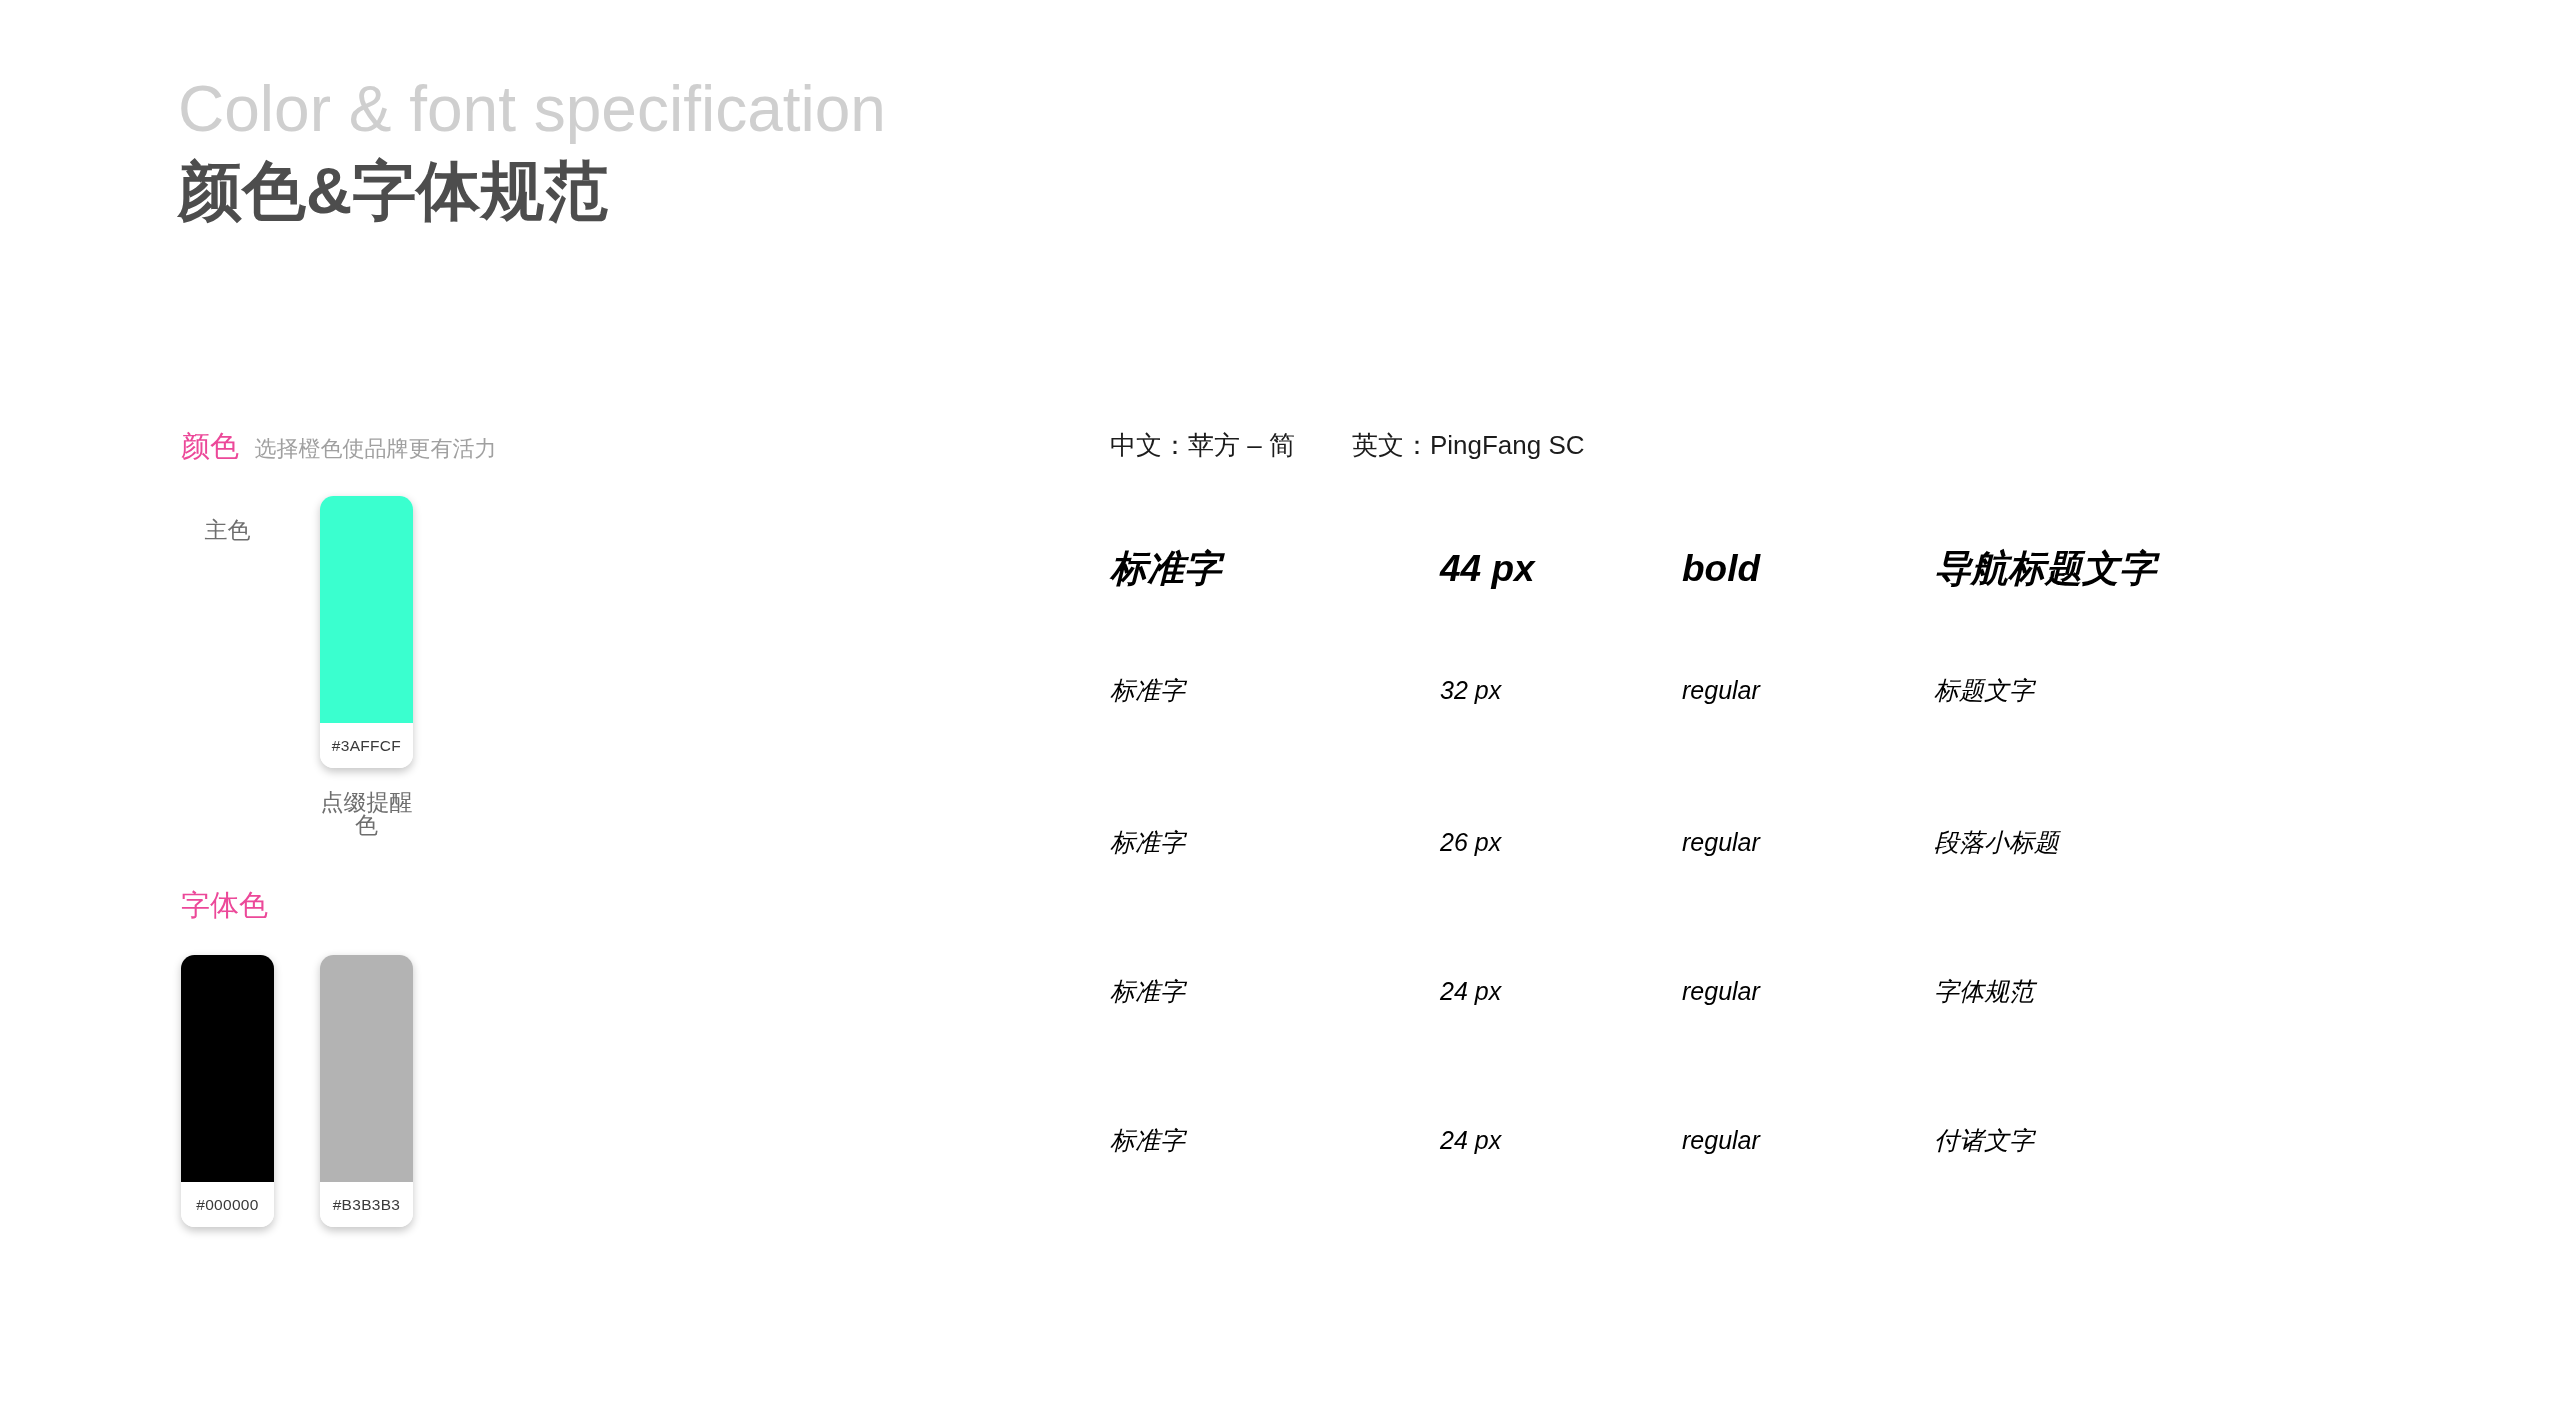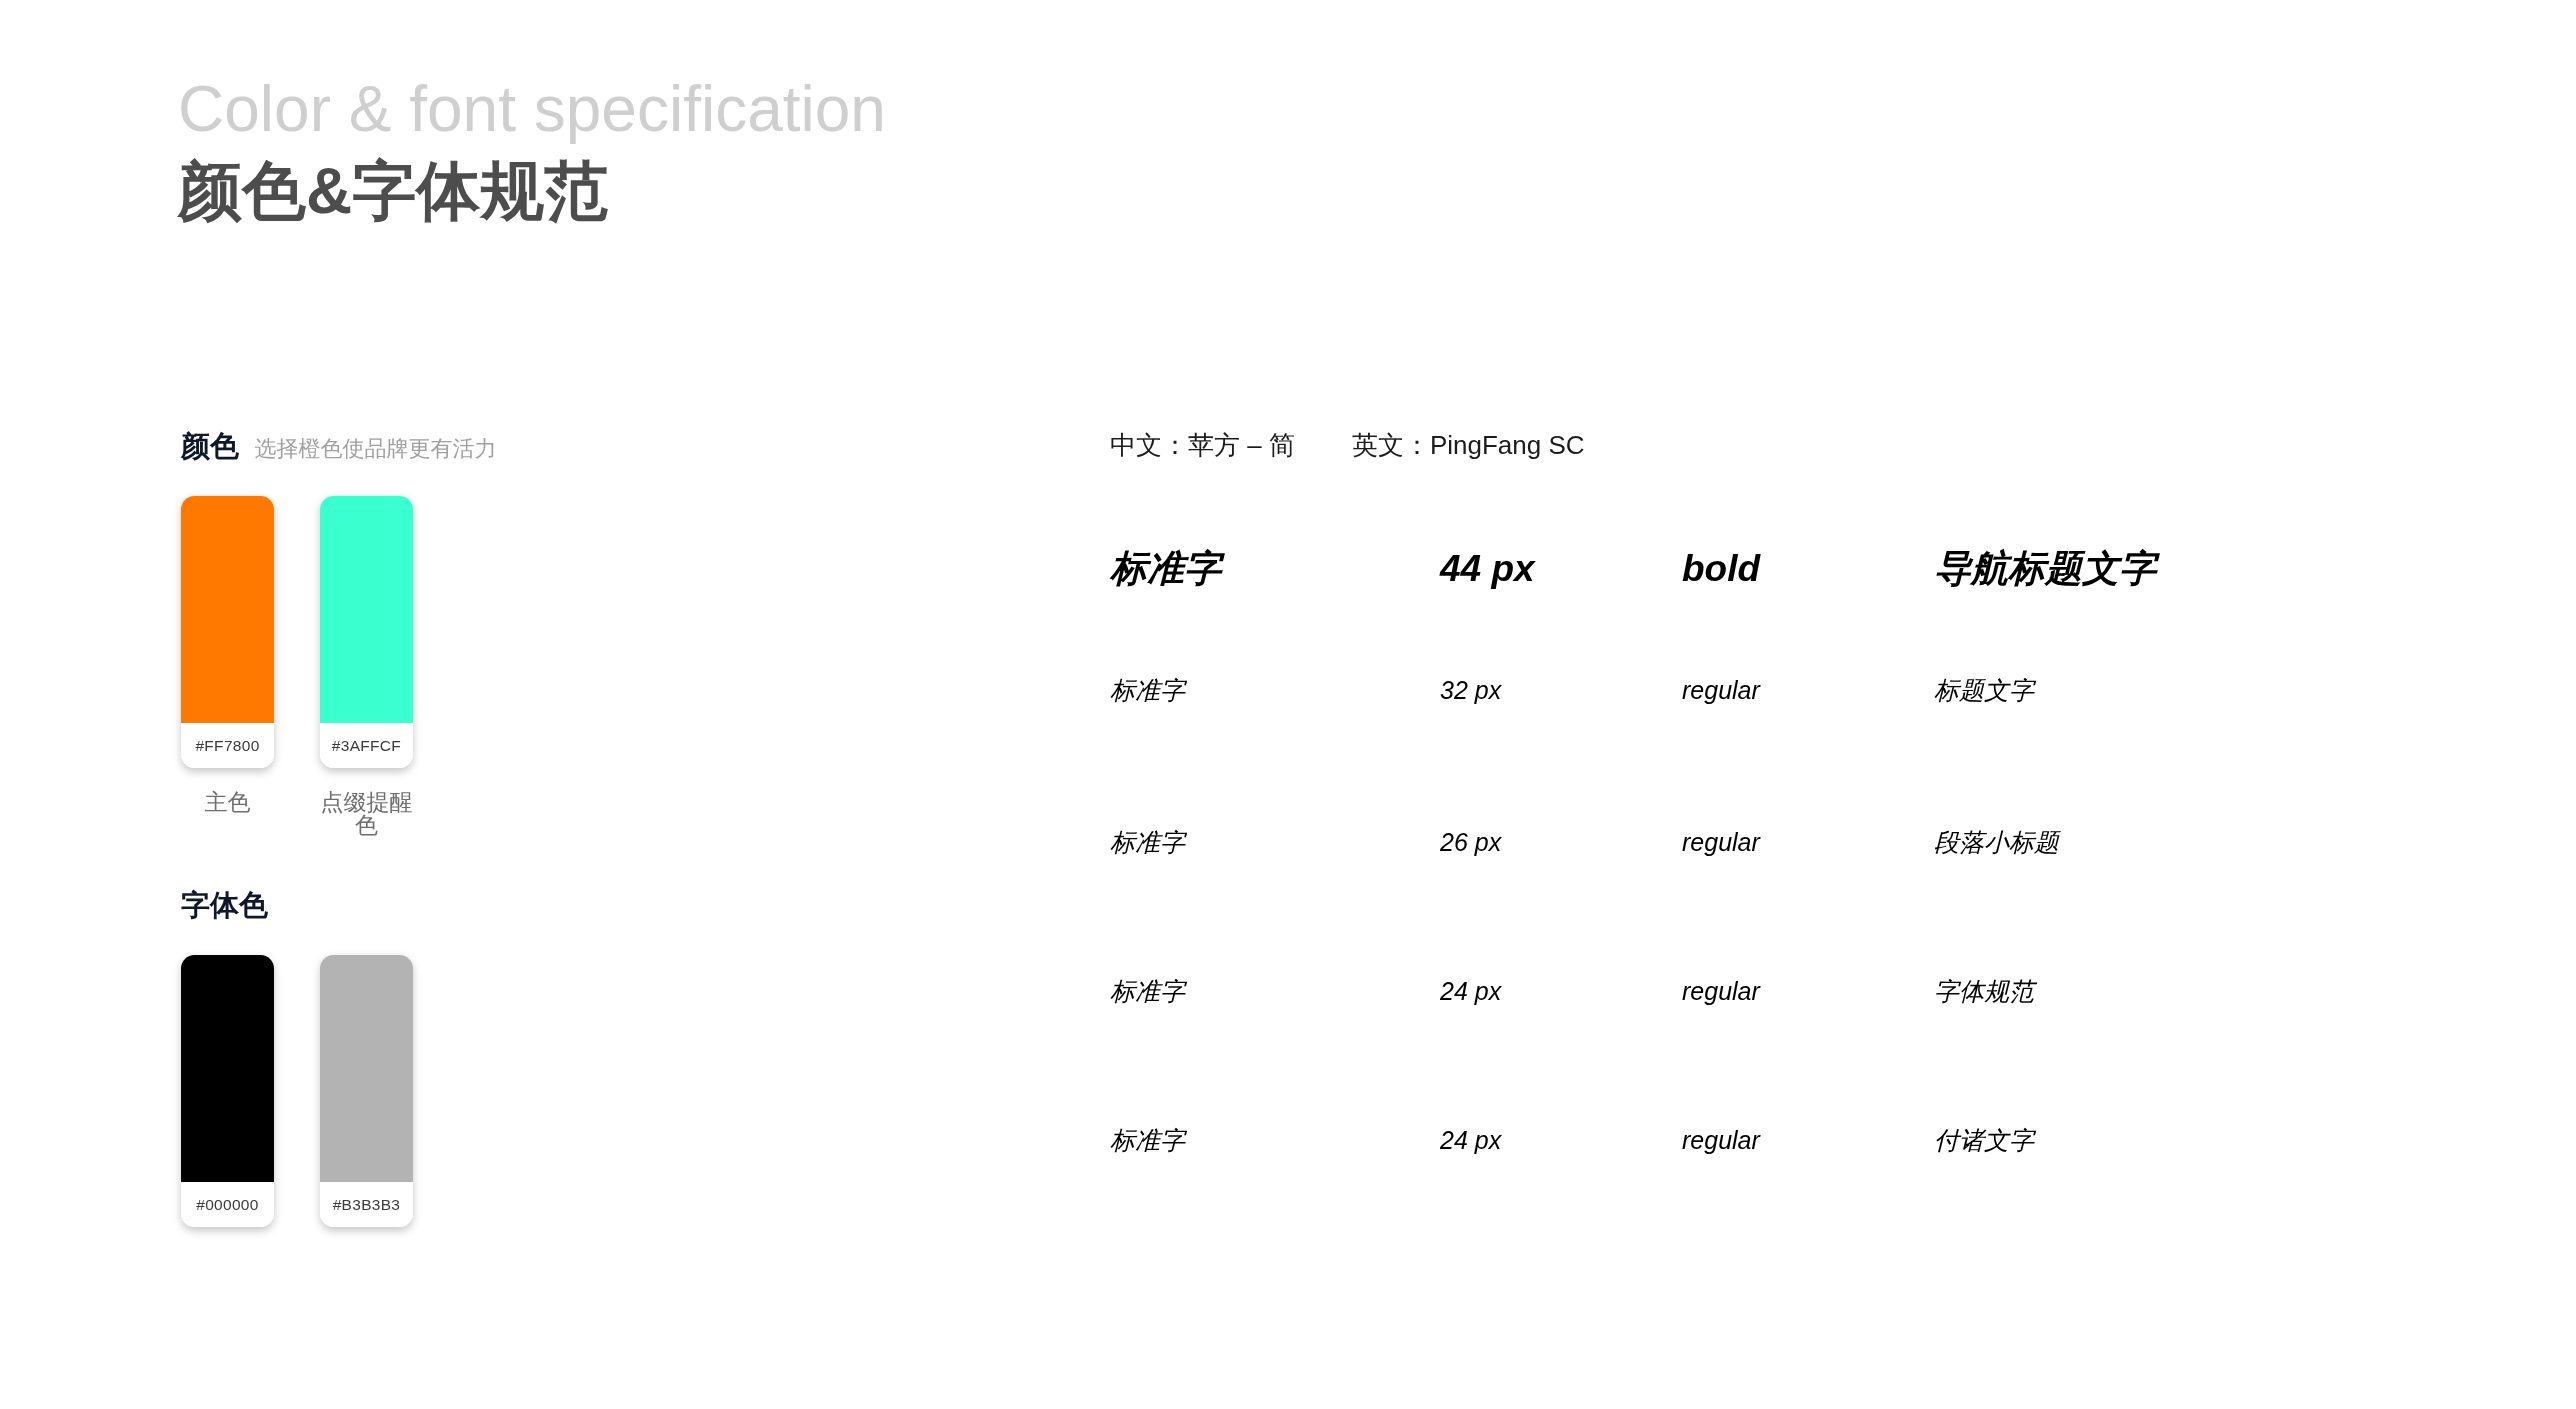--- a/index.html
+++ b/index.html
@@ -46,22 +46,22 @@
     top: 432px;
     width: 773px;
   }
   .group-head {
     display: flex;
     align-items: baseline;
     white-space: nowrap;
   }
   .group-title {
     font-size: 29px;
-    font-weight: 700;
-    color: #0f172a;
+    font-weight: 400;
+    color: #ec4899;
     line-height: 1.0;
   }
   .group-sub {
     font-size: 22px;
     font-weight: 400;
     color: #a0a0a0;
     margin-left: 15.5px;
     line-height: 1.0;
   }
 
@@ -170,24 +170,20 @@
 <div id="color-panel">
 
   <div>
     <div class="group-head">
       <span class="group-title">颜色</span>
       <span class="group-sub">选择橙色使品牌更有活力</span>
     </div>
 
     <div class="swatch-row">
       <div class="swatch-col">
-        <div class="swatch-card">
-          <div class="swatch-fill" style="background:#FF7800"></div>
-          <div class="swatch-hex">#FF7800</div>
-        </div>
         <div class="swatch-caption">主色</div>
       </div>
 
       <div class="swatch-col">
         <div class="swatch-card">
           <div class="swatch-fill" style="background:#3AFFCF"></div>
           <div class="swatch-hex">#3AFFCF</div>
         </div>
         <div class="swatch-caption">点缀提醒色</div>
       </div>

